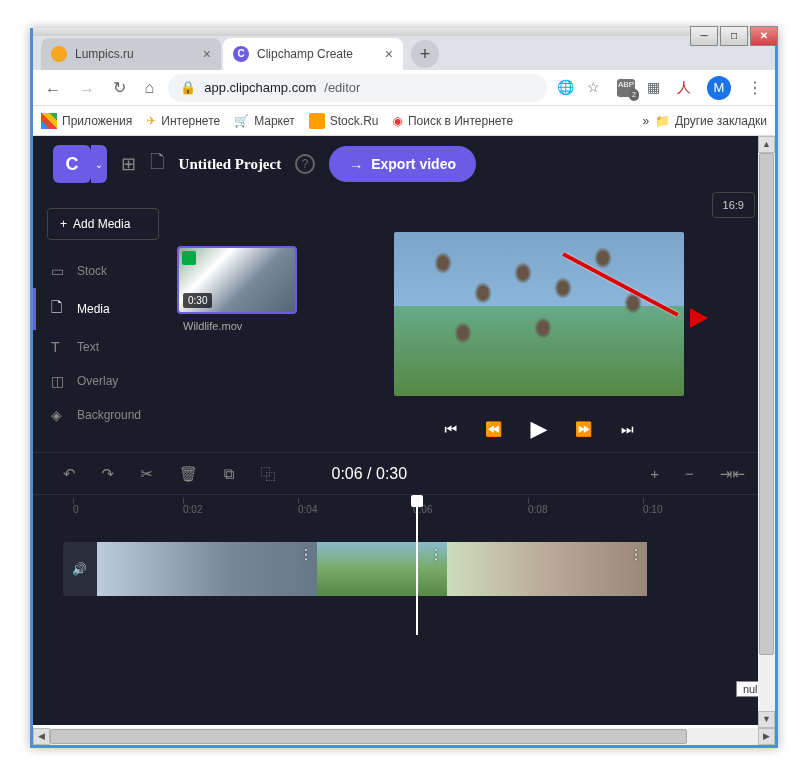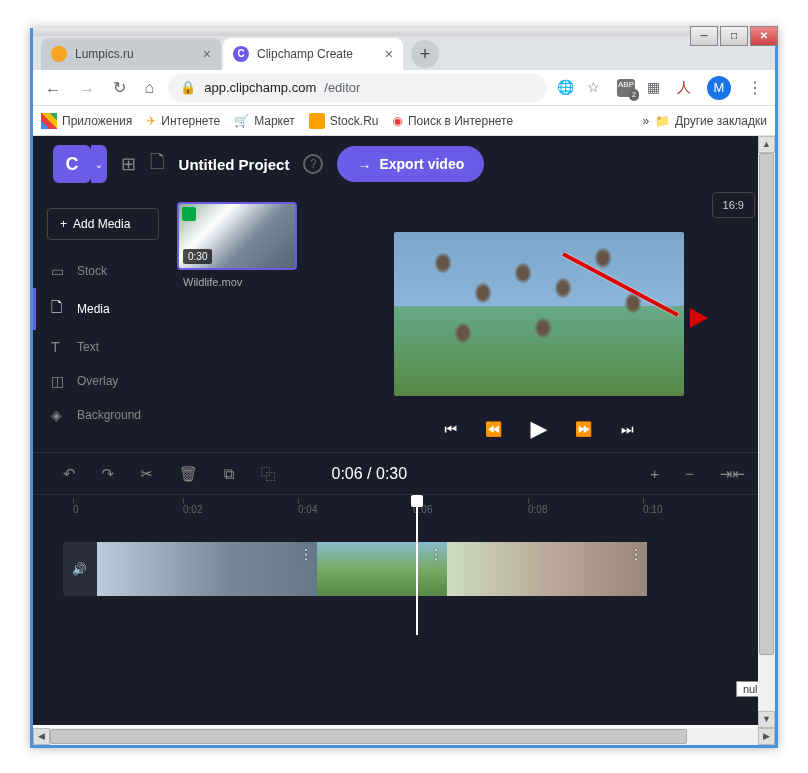--- a/index.html
+++ b/index.html
@@ -35,32 +35,32 @@
 .bm-plane{color:#f5a623;}
 .bm-market{color:#e53935;}
 .bm-mail{background:#ffa000;border-radius:2px;}
 .bm-globe{color:#e53935;}
 .bm-other{margin-left:auto;display:flex;align-items:center;gap:6px;}
 .app-area{height:calc(100% - 128px);background:#1a1d29;position:relative;overflow:hidden;}
 .app-header{height:56px;display:flex;align-items:center;padding:0 20px;gap:14px;}
 .logo-box{width:38px;height:38px;background:#6b5ce7;border-radius:6px;display:flex;align-items:center;justify-content:center;color:#fff;font-size:18px;font-weight:bold;}
 .logo-chev{width:16px;height:38px;background:#6b5ce7;border-radius:0 6px 6px 0;margin-left:-14px;display:flex;align-items:center;justify-content:center;color:#fff;font-size:10px;}
 .hdr-icon{color:#888;font-size:18px;cursor:pointer;}
-.proj-title{color:#fff;font-size:15px;font-weight:600;}
+.proj-title{color:#fff;font-size:15px;font-weight:600;font-family:Liberation Serif, serif;}
 .help-circ{width:20px;height:20px;border:2px solid #666;border-radius:50%;color:#666;text-align:center;line-height:16px;font-size:12px;}
 .upgrade-btn{padding:8px 22px;border:2px solid #6b5ce7;border-radius:20px;color:#fff;font-size:14px;font-weight:600;background:transparent;cursor:pointer;margin-left:auto;}
 .export-btn{padding:10px 20px;background:#6b5ce7;border-radius:20px;color:#fff;font-size:14px;font-weight:600;border:none;cursor:pointer;display:flex;align-items:center;gap:8px;}
 .main-area{display:flex;height:260px;}
 .sidebar{width:140px;padding:10px 0;}
 .add-media{margin:6px 14px 14px;padding:8px 12px;border:1px solid #444;border-radius:4px;color:#fff;font-size:12px;display:flex;align-items:center;gap:6px;cursor:pointer;}
 .side-item{padding:9px 18px;color:#888;font-size:12px;display:flex;align-items:center;gap:10px;cursor:pointer;}
 .side-item.active{color:#fff;border-left:3px solid #6b5ce7;padding-left:15px;}
 .side-icon{width:16px;font-size:14px;}
 .media-panel{width:130px;padding:10px 4px;}
-.media-thumb{width:120px;height:68px;background:linear-gradient(135deg,#8a9 0%,#fff 30%,#789 60%,#567 100%);border-radius:4px;position:relative;border:2px solid #6b5ce7;}
+.media-thumb{width:120px;height:68px;background:linear-gradient(135deg,#8a9 0%,#fff 30%,#789 60%,#567 100%);border-radius:4px;position:relative;border:2px solid #6b5ce7;margin-top:44px;}
 .thumb-dur{position:absolute;bottom:4px;left:4px;background:rgba(0,0,0,0.7);color:#fff;font-size:10px;padding:2px 5px;border-radius:2px;}
 .thumb-badge{position:absolute;top:3px;left:3px;width:14px;height:14px;background:#0a4;border-radius:2px;}
 .media-name{color:#aaa;font-size:11px;margin-top:6px;margin-left:6px;}
 .preview-area{flex:1;display:flex;flex-direction:column;align-items:center;padding:20px 10px 0;position:relative;}
 .aspect-badge{position:absolute;top:0;right:20px;padding:6px 10px;border:1px solid #444;border-radius:4px;color:#ccc;font-size:11px;}
 .preview-box{width:290px;height:164px;background:linear-gradient(180deg,#7ba5c9 0%,#8bb5d9 45%,#6a8 45%,#584 100%);border-radius:2px;position:relative;overflow:hidden;margin-top:20px;}
 .bird{position:absolute;width:18px;height:22px;background:radial-gradient(ellipse,#654 40%,transparent 70%);}
 .play-controls{display:flex;gap:28px;margin-top:20px;align-items:center;}
 .play-btn{color:#fff;font-size:14px;cursor:pointer;}
 .play-main{font-size:22px;}

